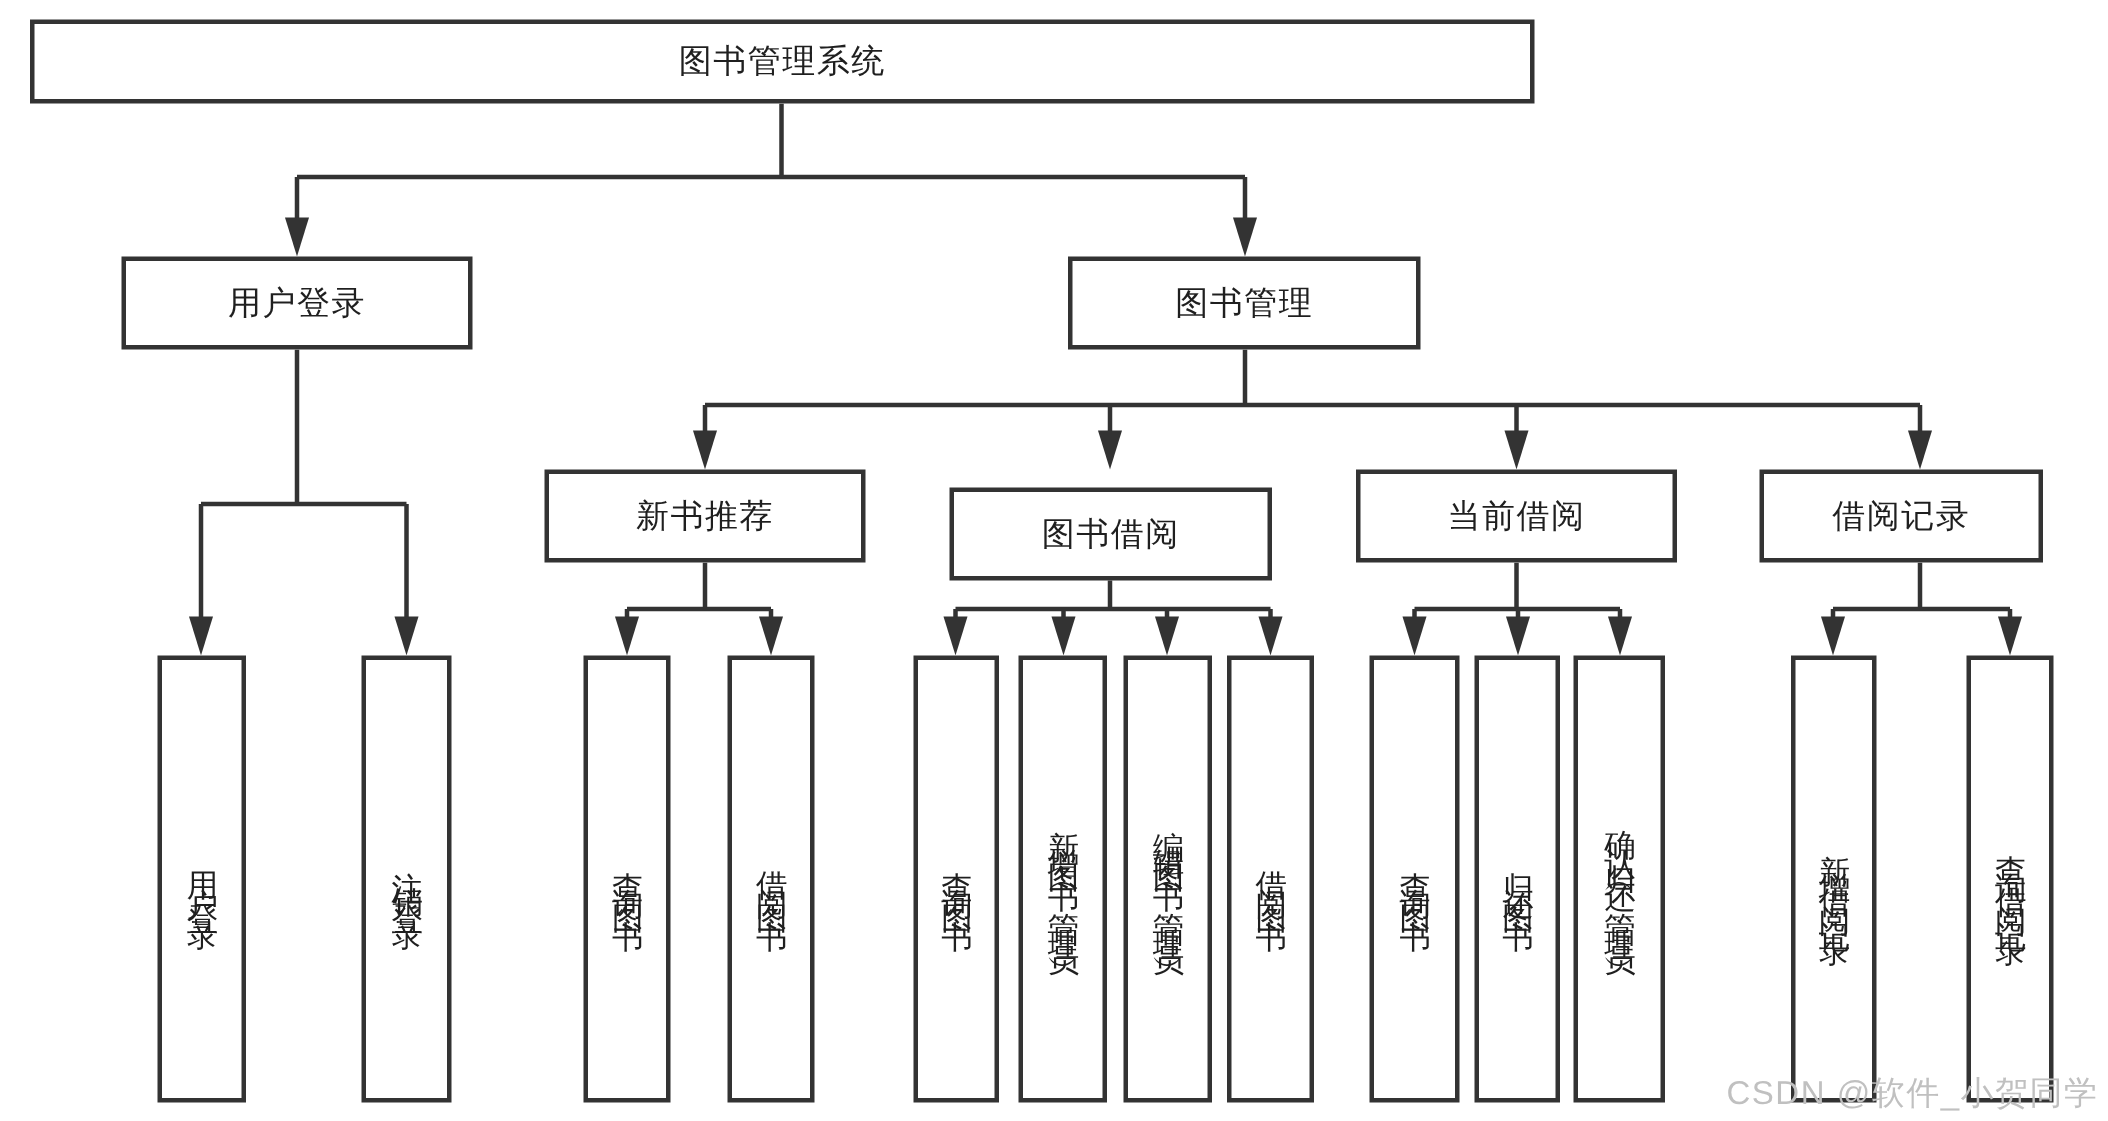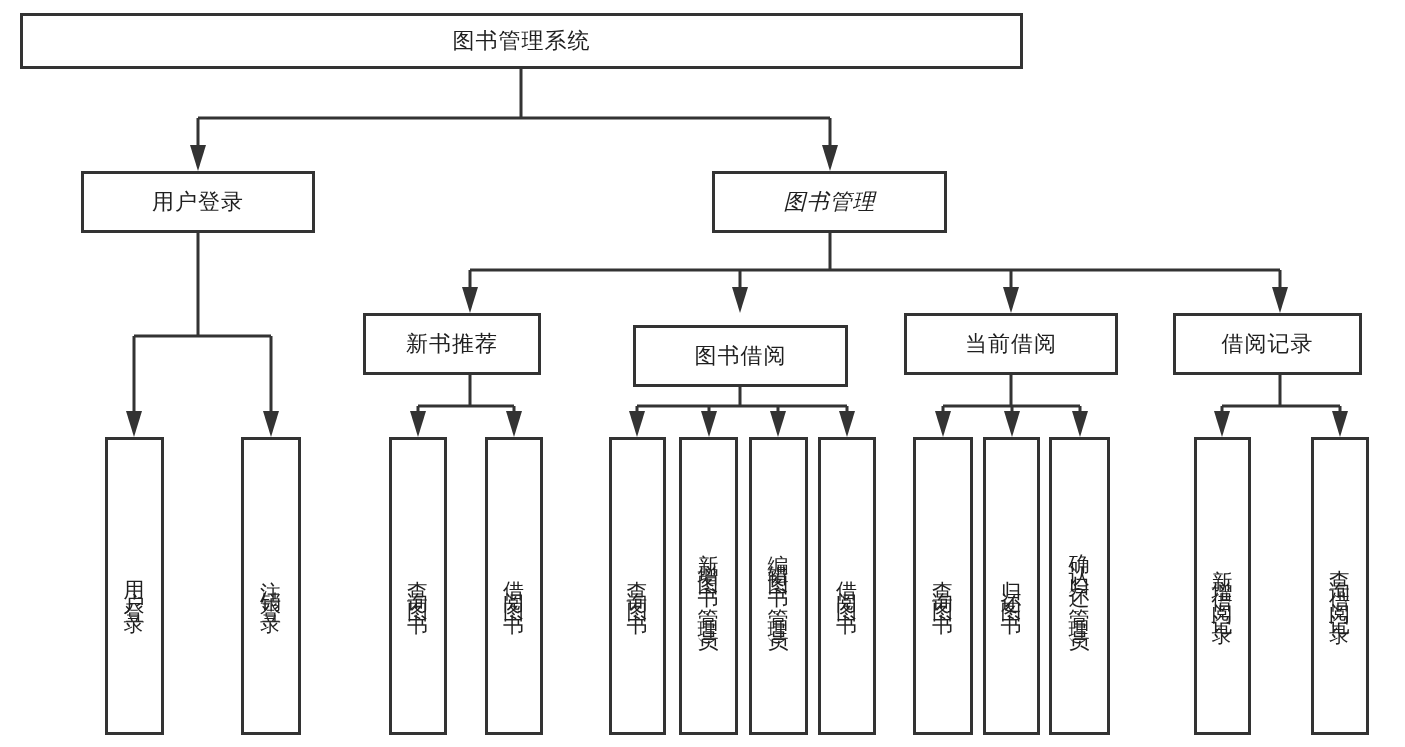--- a/index.html
+++ b/index.html
@@ -96,23 +96,23 @@
     <g>
       <path d="M1280 375 V406 M1222 406 H1340 M1222 406 V414 M1340 406 V414"></path>
       <polygon points="1214,411 1230,411 1222,437"></polygon>
       <polygon points="1332,411 1348,411 1340,437"></polygon>
     </g>
   </svg>
 
   <div class="hbox" style="left:20px;top:13px;width:1003px;height:56px;">图书管理系统</div>
 
   <div class="hbox" style="left:81px;top:171px;width:234px;height:62px;">用户登录</div>
-  <div class="hbox" style="left:712px;top:171px;width:235px;height:62px;font-style:italic;">图书管理</div>
+  <div class="hbox" style="left:712px;top:171px;width:235px;height:62px;">图书管理</div>
 
-  <div class="hbox" style="left:363px;top:313px;width:178px;height:62px;">新书推荐</div>
+  <div class="hbox" style="left:363px;top:313px;width:214px;height:62px;">新书推荐</div>
   <div class="hbox" style="left:633px;top:313px;width:215px;height:62px;margin-top:12px;">图书借阅</div>
   <div class="hbox" style="left:904px;top:313px;width:214px;height:62px;">当前借阅</div>
   <div class="hbox" style="left:1173px;top:313px;width:189px;height:62px;">借阅记录</div>
 
   <div class="vbox" style="left:105px;width:59px;">用户登录</div>
   <div class="vbox" style="left:241px;width:60px;">注销登录</div>
 
   <div class="vbox" style="left:389px;width:58px;">查询图书</div>
   <div class="vbox" style="left:485px;width:58px;">借阅图书</div>
 
@@ -121,13 +121,14 @@
   <div class="vbox" style="left:749px;width:59px;">编辑图书（管理员）</div>
   <div class="vbox" style="left:818px;width:58px;">借阅图书</div>
 
   <div class="vbox" style="left:913px;width:60px;">查询图书</div>
   <div class="vbox" style="left:983px;width:57px;">归还图书</div>
   <div class="vbox" style="left:1049px;width:61px;">确认归还（管理员）</div>
 
   <div class="vbox" style="left:1194px;width:57px;">新增借阅记录</div>
   <div class="vbox" style="left:1311px;width:58px;">查询借阅记录</div>
 
+  <div class="watermark">CSDN @软件_小贺同学</div>
 </div>
 
 </body></html>

